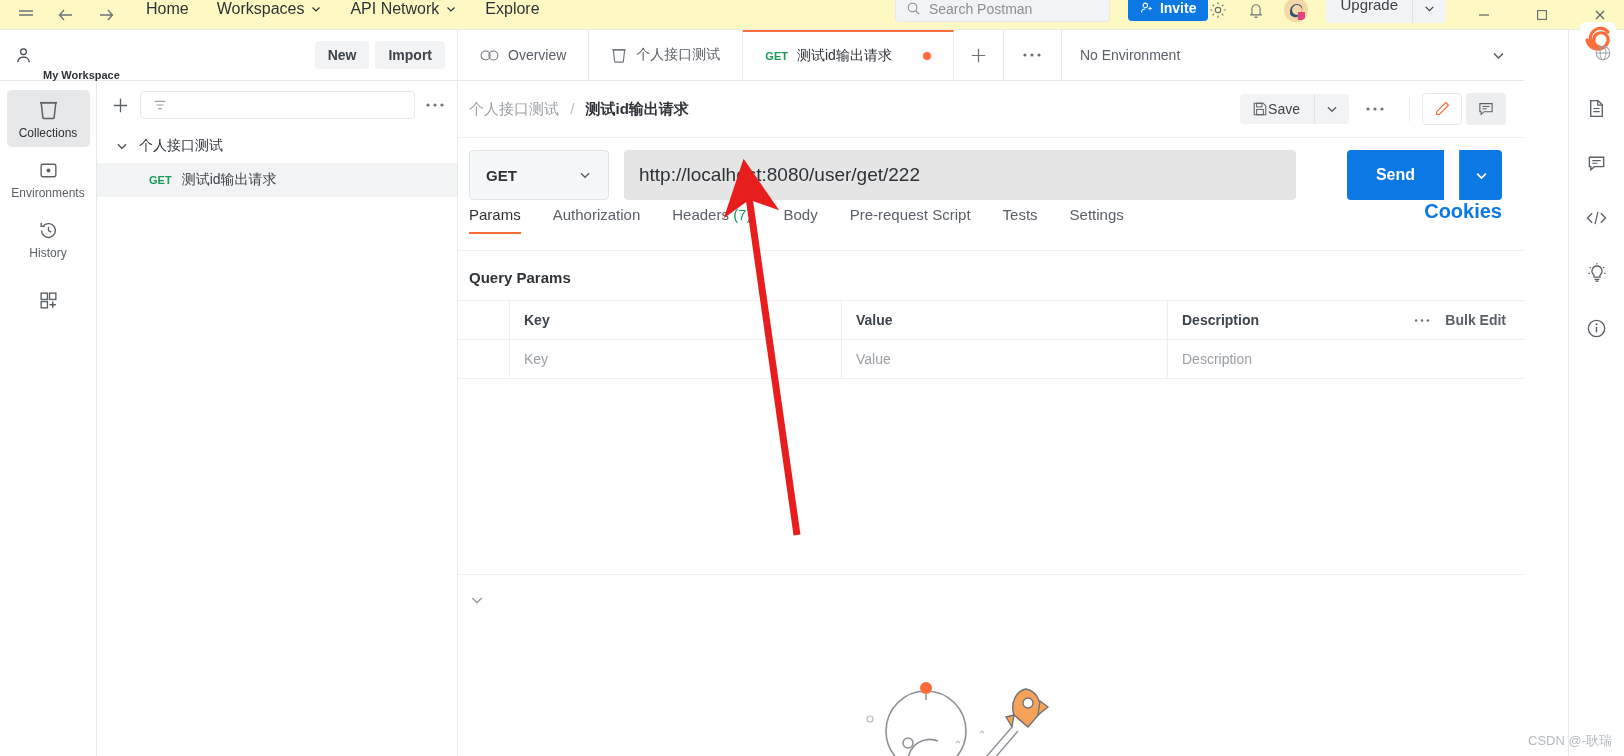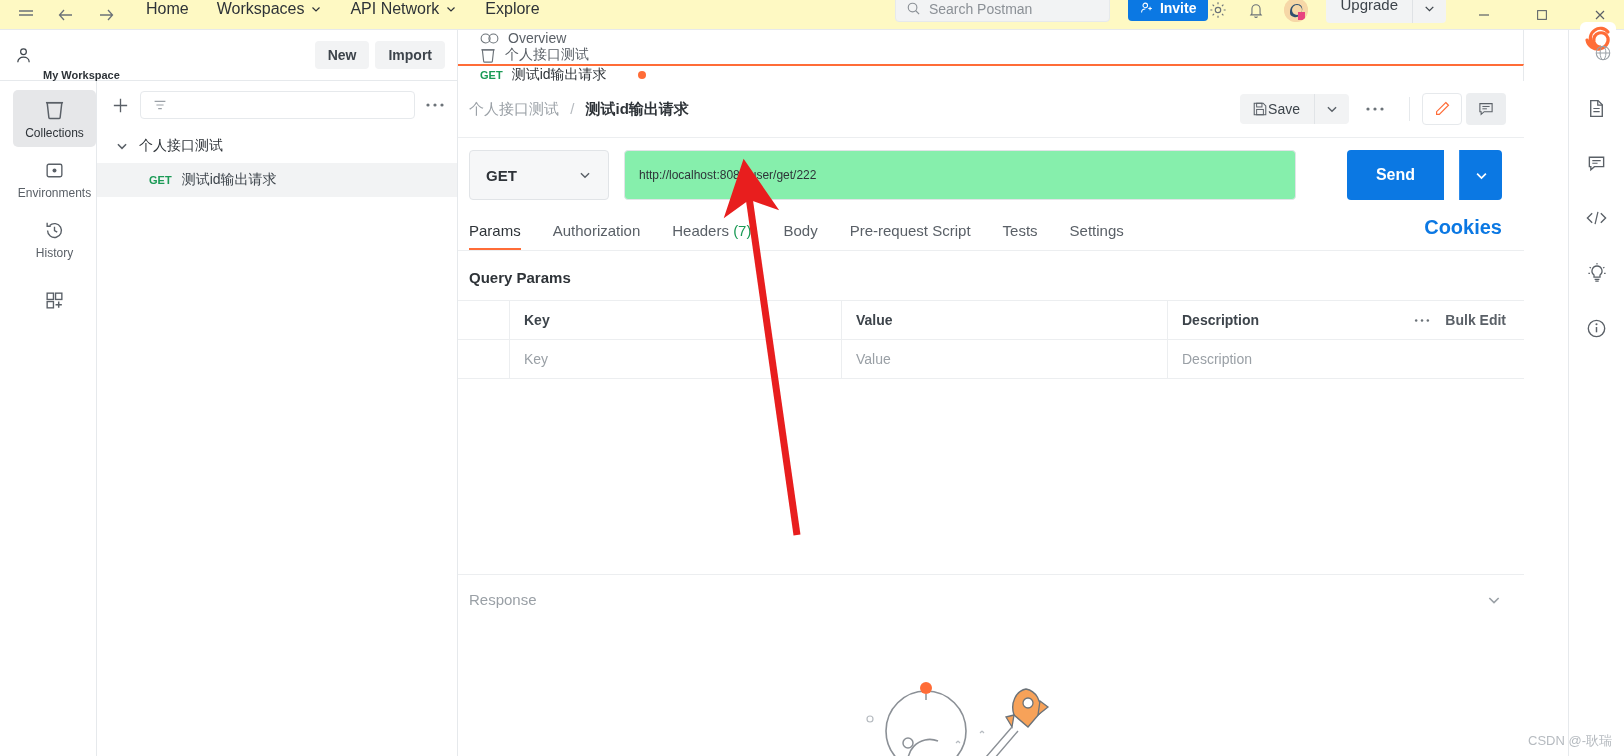--- a/index.html
+++ b/index.html
@@ -58,21 +58,21 @@
   }
   .ws-title { font-size: 11px; font-weight: bold; color: #2e3338; margin-left: 10px; flex: 1; margin-top: 39px; }
   .ws-btn {
     background: #f2f3f4; border-radius: 4px; padding: 6px 13px;
     font-size: 14px; font-weight: bold; color: #3d444b; margin-left: 6px;
   }
 
   
   .tabstrip {
     position: absolute; top: 30px; left: 458px; width: 1066px; height: 51px;
-    background: #fff; border-bottom: 1px solid #e6e9ec; display: flex; align-items: stretch; flex-direction: column;
+    background: #fff; border-bottom: 1px solid #e6e9ec; display: flex; align-items: stretch;
   }
   .tab {
     display: flex; align-items: center; gap: 9px; padding: 0 22px;
     font-size: 14px; color: #5a6067; border-right: 1px solid #e6e9ec;
     position: relative; white-space: nowrap;
   }
   .tab.active { border-top: 2px solid #ff6c37; background: #fff; color: #2e3338; }
   .tab .meth { font-size: 11px; font-weight: bold; color: #1a9a55; }
   .tab .dot { width: 8px; height: 8px; border-radius: 50%; background: #ff6c37; margin-left: 22px; }
   .tab-plus, .tab-more {
@@ -82,21 +82,21 @@
   .tab-more { width: 58px; }
   .env-select {
     flex: 1; display: flex; align-items: center; justify-content: space-between;
     padding: 0 18px 0 18px; font-size: 14px; color: #5a6067;
   }
 
   
   .rail {
     position: absolute; top: 81px; left: 0; width: 97px; height: 675px;
     background: #fff; border-right: 1px solid #e6e9ec;
-    display: flex; flex-direction: column; align-items: flex-end; padding-top: 9px;
+    display: flex; flex-direction: column; align-items: center; padding-top: 9px;
   }
   .rail-item {
     width: 83px; padding: 9px 0 7px; border-radius: 5px;
     display: flex; flex-direction: column; align-items: center; gap: 5px;
     font-size: 12px; color: #5a6067; margin-bottom: 4px;
   }
   .rail-item.active { background: #e6e7e9; color: #2e3338; }
   .rail-ico { color: #5a6067; display: flex; }
 
   
@@ -147,36 +147,36 @@
   .sq-btn.grey { background: #eceef0; color: #5a6067; }
 
   .urlrow { display: flex; align-items: stretch; padding: 12px 22px 0 11px; gap: 15px; }
   .method-box {
     width: 140px; height: 50px; background: #f6f7f8; border: 1px solid #e1e4e7;
     border-radius: 4px; display: flex; align-items: center; justify-content: space-between;
     padding: 0 16px; font-size: 15px; font-weight: bold; color: #2e3338;
   }
   .url-box {
     flex: 1; height: 50px; border: 1px solid #e1e4e7; border-radius: 4px;
-    display: flex; align-items: center; padding: 0 14px; font-size: 12px; color: #2e3338;
-    background: #86efac;
+    display: flex; align-items: center; padding: 0 14px; font-size: 19px; color: #2e3338;
+    background: #e5e5e5;
   }
   .send-btn {
     width: 97px; height: 50px; background: #0b78e3; color: #fff;
     border-radius: 4px 0 0 4px; display: flex; align-items: center; justify-content: center;
     font-size: 16px; font-weight: bold; margin-left: 36px;
   }
   .send-chev {
     width: 43px; height: 50px; background: #0b78e3; color: #fff;
     border-left: 1px solid #2d8bea; border-radius: 0 4px 4px 0;
     display: flex; align-items: center; justify-content: center;
   }
 
   .reqtabs {
-    display: flex; align-items: flex-end; padding: 18px 22px 0 11px;
+    display: flex; align-items: flex-end; padding: 18px 22px 16px 11px;
     border-bottom: 1px solid #eceef0; height: 51px;
   }
   .rtab {
     font-size: 15px; color: #5a6067; padding: 0 0 11px 0; margin-right: 32px;
     position: relative; white-space: nowrap;
   }
   .rtab.active { color: #2e3338; }
   .rtab.active::after {
     content: ""; position: absolute; left: 0; right: 0; bottom: 0;
     height: 2px; background: #ff6c37;
@@ -579,21 +579,20 @@
       </div>
       <div class="prow body">
         <div class="pcell c-chk"></div>
         <div class="pcell c-key">Key</div>
         <div class="pcell c-val">Value</div>
         <div class="pcell c-desc">Description</div>
       </div>
     </div>
 
     <div class="respbar">
-      <span class="resp-label">Response</span>
       <span style="color:#9aa0a6;display:flex">
         <svg width="16" height="16" viewBox="0 0 12 12">
             <path d="M2.5 4.5L6 8l3.5-3.5" stroke="currentColor" stroke-width="1.2" fill="none"></path>
           </svg>
       </span>
     </div>
 
     <div class="illus">
       <svg width="220" height="110" viewBox="0 0 220 110">
         <circle cx="12" cy="48" r="3" stroke="#b6bbc0" stroke-width="1.2" fill="none"></circle>

